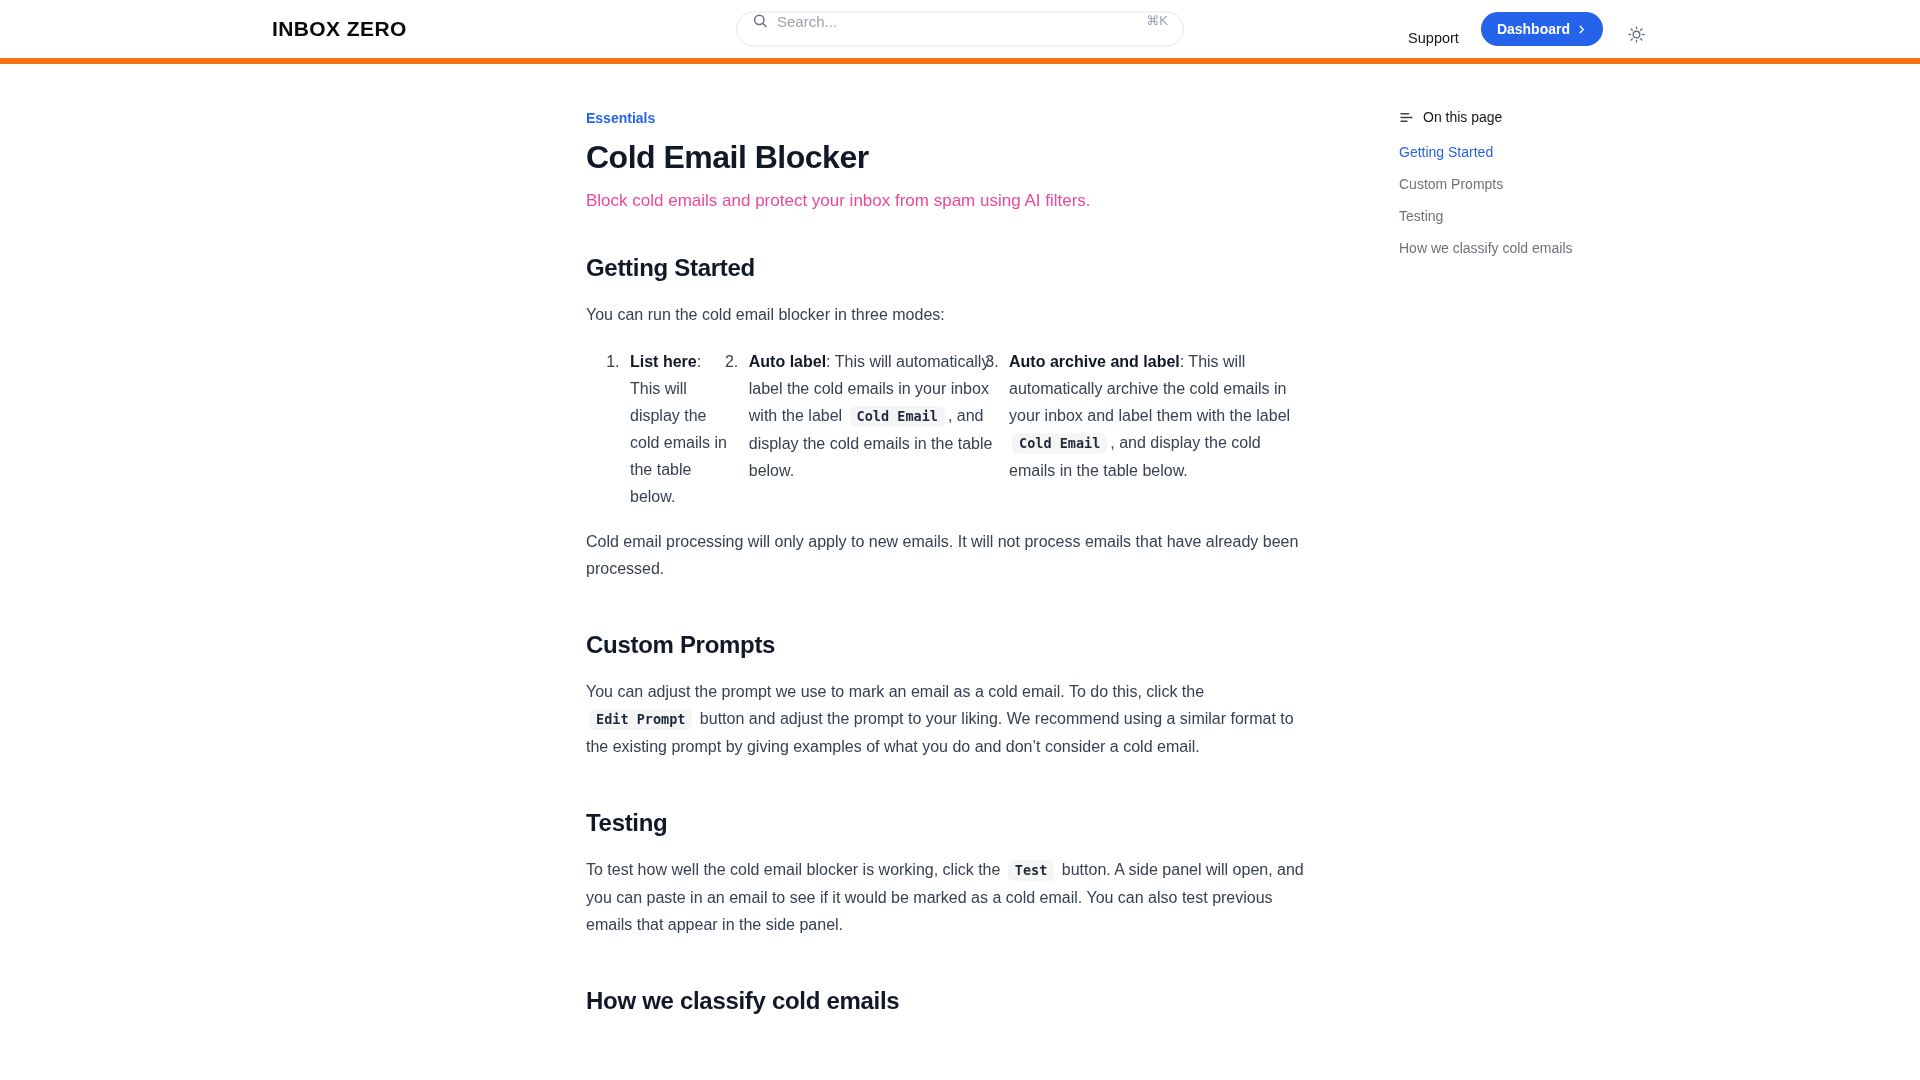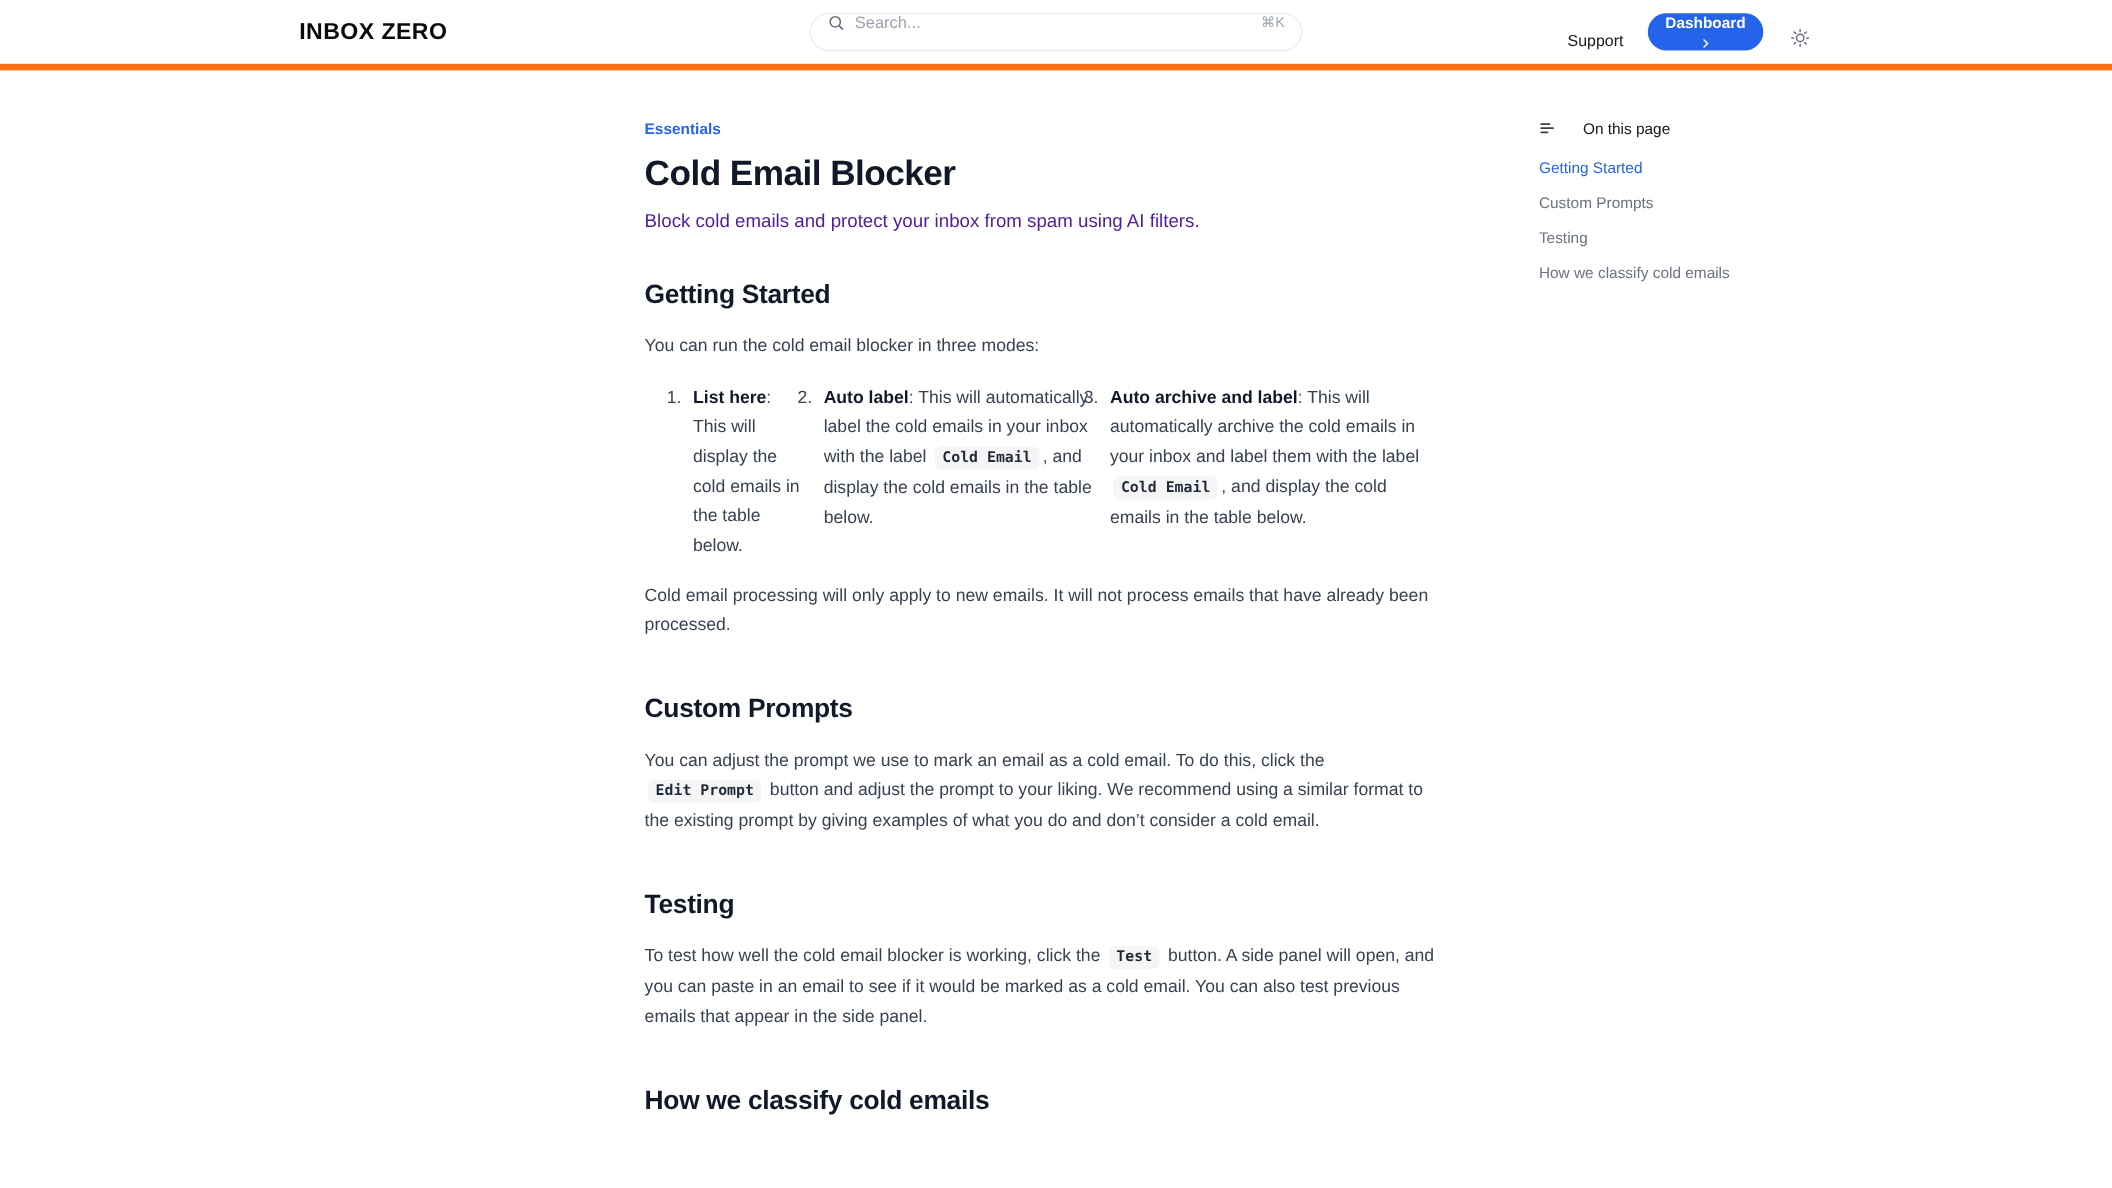--- a/index.html
+++ b/index.html
@@ -88,21 +88,20 @@
     height: 34px;
     padding: 0 16px;
     border-radius: 9999px;
     font-family: "Liberation Sans", sans-serif;
     font-size: 14px;
     font-weight: 700;
     display: flex;
     align-items: center;
     gap: 6px;
     cursor: pointer;
-    flex-direction: column;
   }
   .theme-btn {
     background: none;
     border: none;
     padding: 2px;
     cursor: pointer;
     display: flex;
     align-items: center;
   }
 
@@ -130,21 +129,21 @@
     font-size: 32px;
     line-height: 40px;
     font-weight: 800;
     letter-spacing: -0.5px;
     color: #111827;
   }
   .page-subtitle {
     margin: 12px 0 0;
     font-size: 17px;
     line-height: 24px;
-    color: #4c1d95;
+    color: #ec4899;
   }
 
   
   .blocks h2 {
     margin: 48px 0 0;
     font-size: 24px;
     line-height: 30px;
     font-weight: 700;
     letter-spacing: -0.3px;
     color: #111827;
@@ -195,22 +194,22 @@
 
   
   .toc {
     position: absolute;
     left: 1127px;
     top: 45px;
     width: 215px;
   }
   .toc-header {
     display: flex;
-    align-items: flex-start;
-    gap: 25px;
+    align-items: center;
+    gap: 9px;
     font-size: 14px;
     font-weight: 500;
     color: #171717;
     line-height: 16px;
   }
   .toc-list {
     margin-top: 19px;
     display: flex;
     flex-direction: column;
     gap: 15px;

